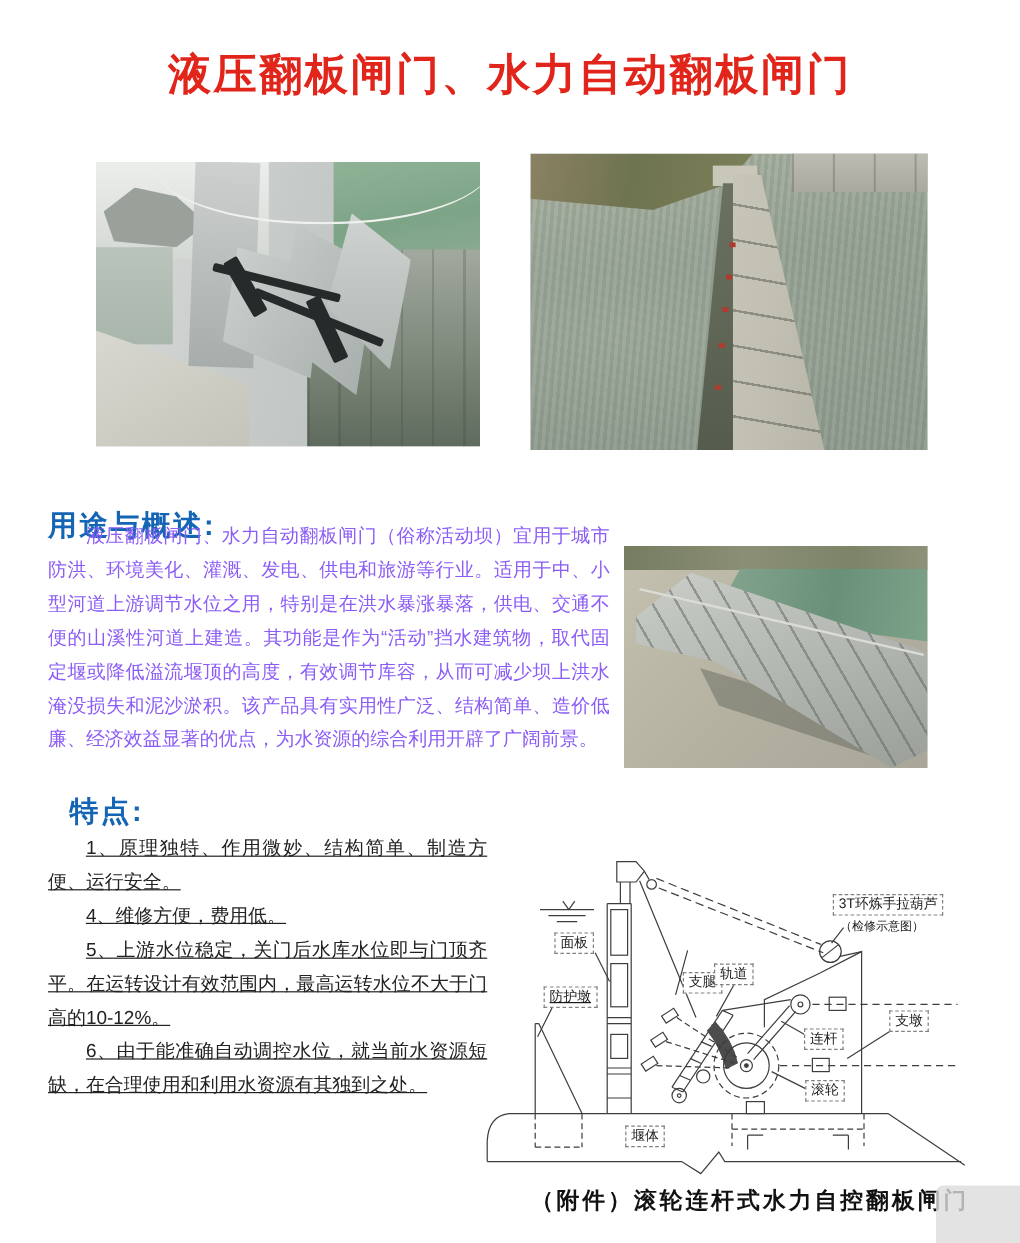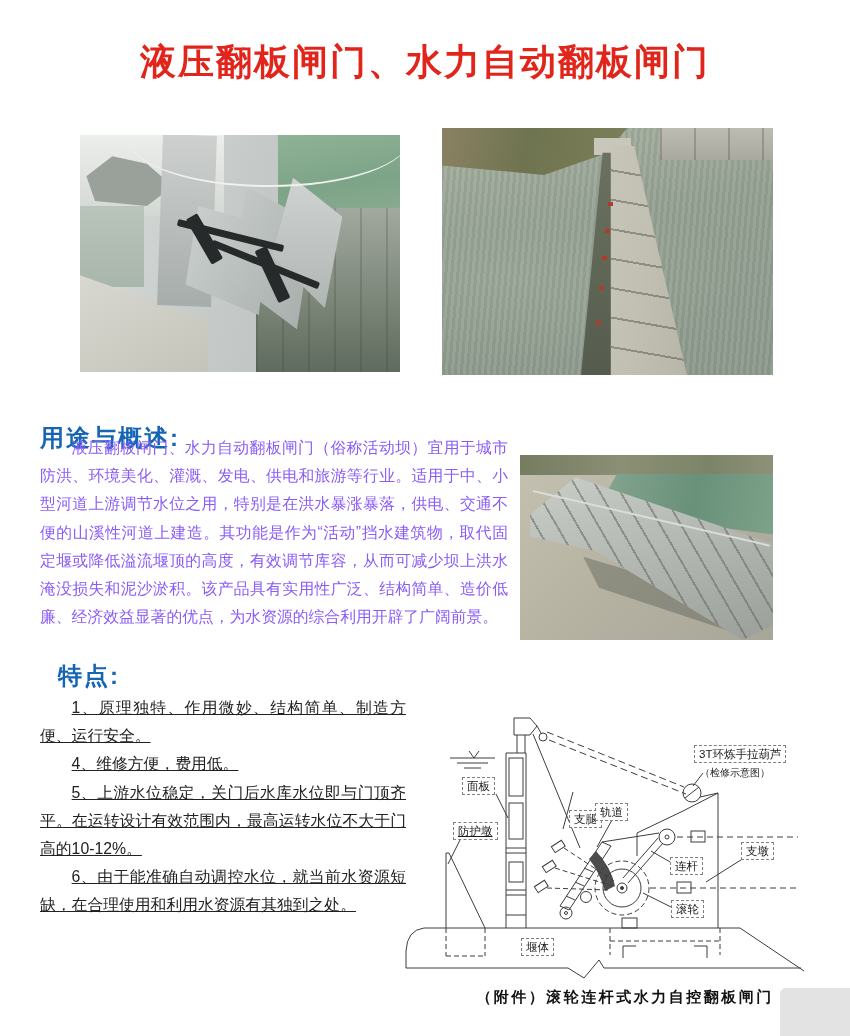--- a/index.html
+++ b/index.html
@@ -100,21 +100,21 @@
   #diagram { position:absolute; left:400px; top:690px; width:450px; height:300px; }
   #diagram svg { position:absolute; left:0; top:0; }
   .dlabel {
     position:absolute; white-space:nowrap;
     border:1px dashed #808080; background:rgba(255,255,255,.92);
     padding:1px 4px; font-size:11.5px; color:#1a1a1a; line-height:1.25;
   }
   .dlabel.noborder { border:none; background:transparent; font-size:10px; }
   #diagram-caption {
     position:absolute; left:400px; top:988px; width:450px;
-    text-align:center; font-size:15px; font-weight:bold; letter-spacing:2.5px; color:#111;
+    text-align:center; font-size:19px; font-weight:bold; letter-spacing:2.5px; color:#111;
   }
 
   #scan-artifact {
     position:absolute; right:0; bottom:0; width:70px; height:48px;
     background:#dcdcdc; border-radius:6px 0 0 0; opacity:.8;
   }
 </style>
 </head>
 <body>
 

